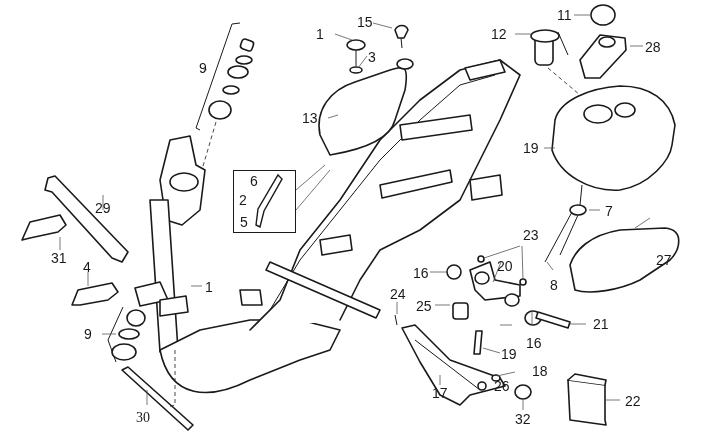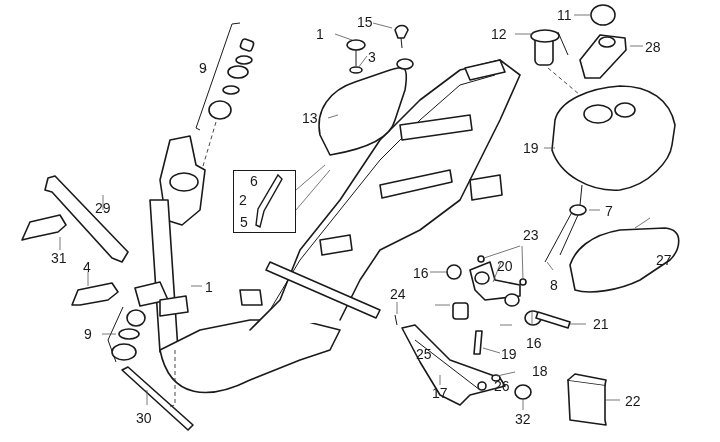--- a/index.html
+++ b/index.html
@@ -169,27 +169,27 @@
 <span class="label" style="left:605px;top:204px;">7</span>
 <span class="label" style="left:656px;top:209px;margin-top:44px;">27</span>
 <span class="label" style="left:250px;top:174px;">6</span>
 <span class="label" style="left:239px;top:193px;">2</span>
 <span class="label" style="left:240px;top:215px;">5</span>
 <span class="label" style="left:95px;top:201px;">29</span>
 <span class="label" style="left:51px;top:251px;">31</span>
 <span class="label" style="left:83px;top:260px;">4</span>
 <span class="label" style="left:205px;top:280px;">1</span>
 <span class="label" style="left:84px;top:327px;">9</span>
-<span class="label" style="left:136px;top:411px;">30</span>
+<span class="label" style="left:136px;top:411px;font-family:Liberation Serif, serif;">30</span>
 <span class="label" style="left:523px;top:228px;">23</span>
 <span class="label" style="left:497px;top:259px;">20</span>
 <span class="label" style="left:413px;top:266px;">16</span>
 <span class="label" style="left:550px;top:278px;">8</span>
 <span class="label" style="left:390px;top:287px;text-align:center;">24</span>
-<span class="label" style="left:416px;top:299px;margin-top:48px;">25</span>
+<span class="label" style="left:416px;top:299px;">25</span>
 <span class="label" style="left:593px;top:317px;">21</span>
 <span class="label" style="left:526px;top:336px;">16</span>
 <span class="label" style="left:501px;top:347px;">19</span>
 <span class="label" style="left:532px;top:364px;">18</span>
 <span class="label" style="left:432px;top:386px;">17</span>
 <span class="label" style="left:494px;top:379px;">26</span>
 <span class="label" style="left:625px;top:394px;">22</span>
 <span class="label" style="left:515px;top:412px;">32</span>
 
 </body></html>

